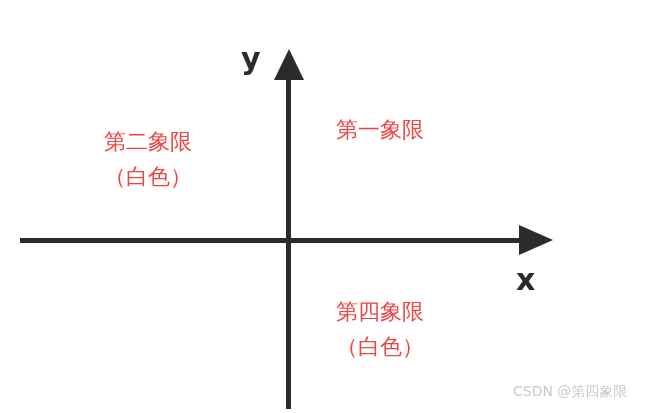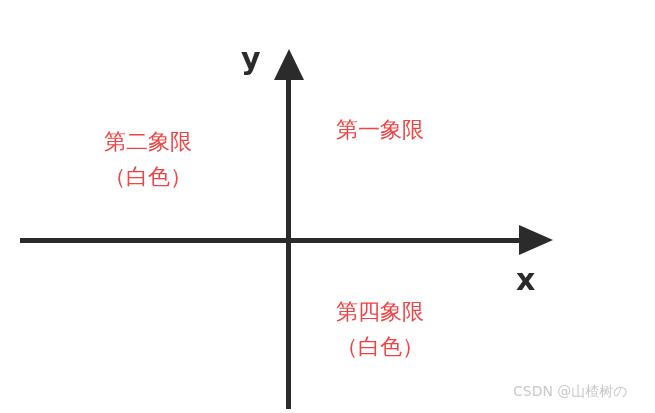--- a/index.html
+++ b/index.html
@@ -122,15 +122,15 @@
   </div>
 
   <div class="quadrant-label" id="quadrant-3-label">
   </div>
 
   <div class="quadrant-label" id="quadrant-4-label">
     <span class="line">第四象限</span>
     <span class="line">（白色）</span>
   </div>
 
-  <div id="watermark">CSDN @山楂树の</div>
+  <div id="watermark">CSDN @第四象限</div>
 
 </div>
 
 </body></html>

